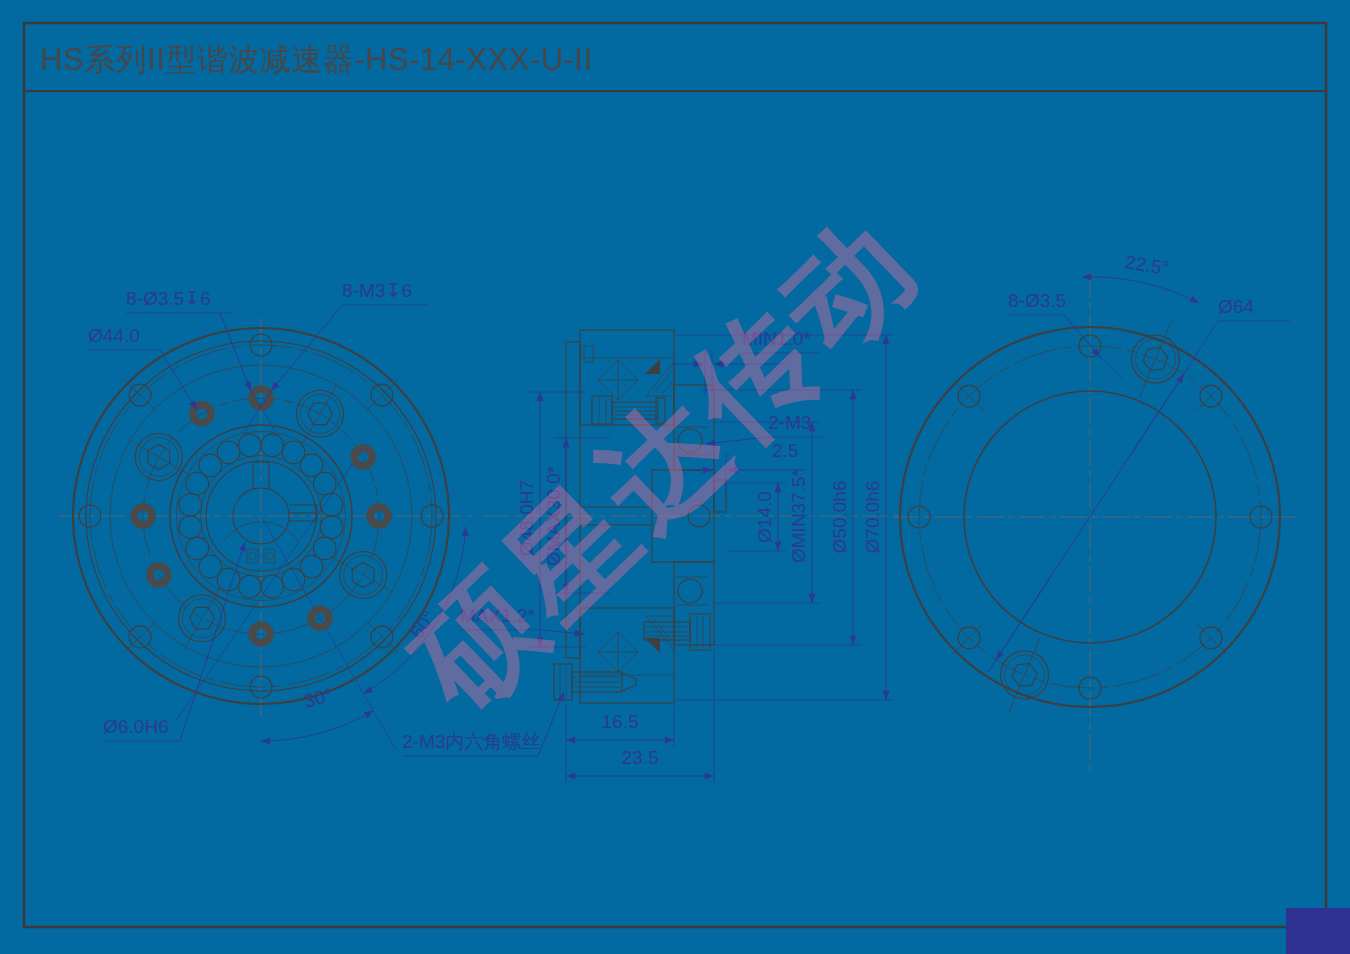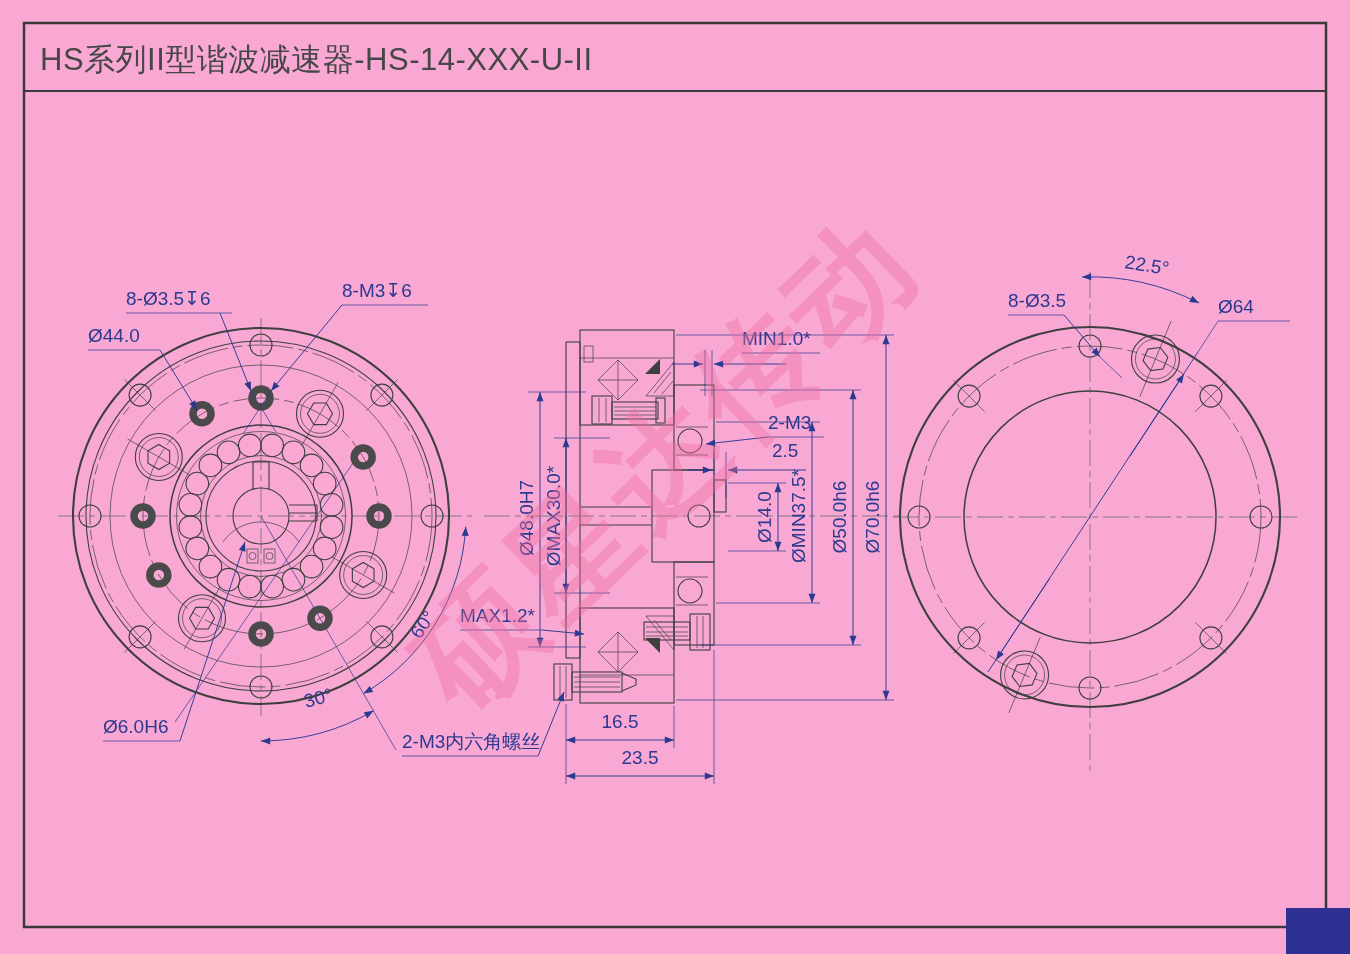--- a/index.html
+++ b/index.html
@@ -1,16 +1,16 @@
 <!DOCTYPE html>
 <html><head>
 <meta charset="utf-8">
 <style>
   html,body{margin:0;padding:0;background:#fff;}
-  .page{position:relative;width:1350px;height:954px;background:#f9a8d4;overflow:hidden;}
+  .page{position:relative;width:1350px;height:954px;background:#0369a1;overflow:hidden;}
   svg{display:block;}
   .ln{stroke:#3f3f3f;fill:none;stroke-width:1.1;}
   .w2{stroke-width:2.1;}
   .w15{stroke-width:1.5;}
   .thin{stroke-width:0.7;}
   .cl{stroke:#6a6a6a;fill:none;stroke-width:0.8;stroke-dasharray:26 5 6 5;}
   .bc{stroke:#3f3f3f;fill:none;stroke-width:0.7;stroke-dasharray:46 5 10 5;}
   .ring{stroke:#4a4a4a;fill:none;stroke-width:7.5;}
   .dim{stroke:#2b3990;fill:none;stroke-width:0.95;}
   .dime{stroke:#2b3990;fill:none;stroke-width:0.7;}

